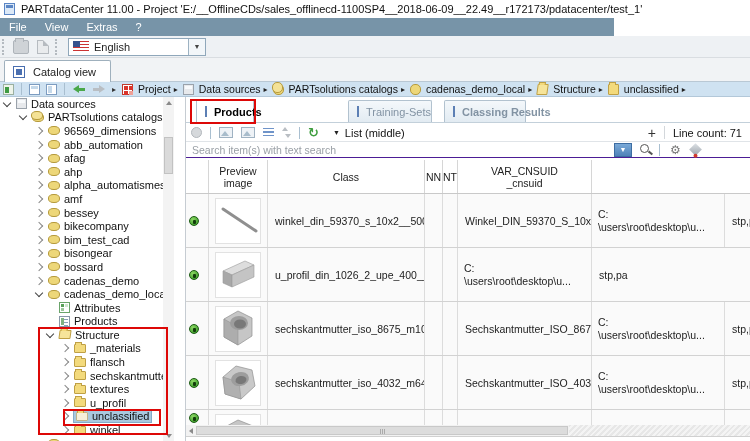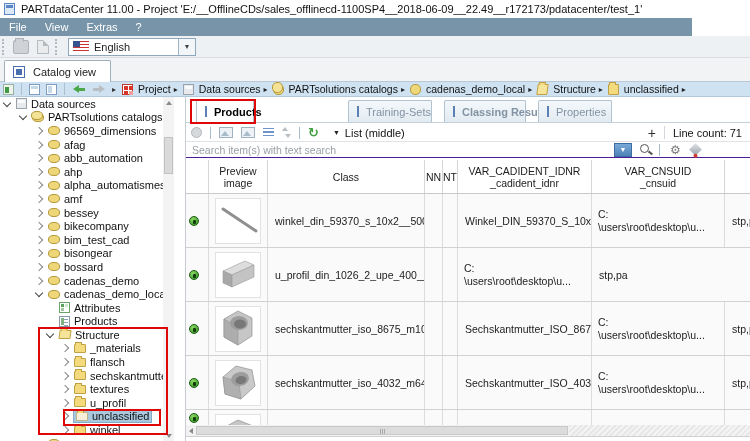--- a/index.html
+++ b/index.html
@@ -7,32 +7,32 @@
   body { font-family:"Liberation Sans","DejaVu Sans",sans-serif; font-size:11px; color:#222; background:#fff; position:relative; }
   #app { position:absolute; inset:0; background:#fff; }
 
   
   .titlebar { position:absolute; left:0; top:0; width:750px; height:18px; background:#fff; display:flex; align-items:center; }
   .app-icon { width:11px; height:12px; margin:0 6px 0 4px; border:1px solid #5b86c5; background:#dce9f7; position:relative; }
   .app-icon::before { content:""; position:absolute; left:1px; top:1px; right:1px; height:3px; background:#5b86c5; }
   .title-text { font-size:11px; color:#111; white-space:nowrap; }
 
   
-  .menubar { position:absolute; left:0; top:18px; width:692px; height:18px; background:#7794a8; display:flex; align-items:center; }
+  .menubar { position:absolute; left:0; top:18px; width:614px; height:18px; background:#7794a8; display:flex; align-items:center; }
   .menu-item { color:#fff; padding:0 9px; height:100%; display:flex; align-items:center; cursor:default; }
 
   
   .toolbar { position:absolute; left:0; top:36px; width:750px; height:22px; background:#eef1f4; border-bottom:1px solid #d9dde1; display:flex; align-items:center; }
   .grip { height:16px; border-left:2px dotted #b4bac0; margin:0 5px 0 2px; }
   .tb-ico { width:16px; height:14px; margin:0 4px; position:relative; }
   .ico-folder-gray { background:#cfd3d7; border:1px solid #aeb4ba; border-radius:2px; }
   .ico-folder-gray::before { content:""; position:absolute; left:1px; top:-3px; width:7px; height:3px; background:#cfd3d7; border:1px solid #aeb4ba; border-bottom:none; }
   .ico-page-gray { width:12px; background:#e9ebed; border:1px solid #b6bbc0; }
   .ico-page-gray::after { content:""; position:absolute; right:-1px; top:-1px; border:3px solid #eef1f4; border-left-color:#b6bbc0; border-bottom-color:#b6bbc0; }
-  .lang-combo { display:flex; align-items:center; height:18px; background:#fff; border:1px solid #8fa7ba; margin-left:6px; width:128px; }
+  .lang-combo { display:flex; align-items:center; height:18px; background:#fff; border:1px solid #8fa7ba; margin-left:6px; width:138px; }
   .flag { width:16px; height:11px; margin:0 5px 0 4px; background:repeating-linear-gradient(#c33 0 1.5px,#fff 1.5px 3px); position:relative; }
   .flag::before { content:""; position:absolute; left:0; top:0; width:7px; height:6px; background:#36538e; }
   .combo-text { flex:1; }
   .combo-btn { width:17px; height:16px; border-left:1px solid #9db2c2; display:flex; align-items:center; justify-content:center; color:#444; font-size:7px; background:#f2f6f9; }
 
   
   .tabbar { position:absolute; left:0; top:58px; width:750px; height:24px; background:#f1f3f5; border-bottom:1px solid #b9c8d4; }
   .view-tab { position:absolute; left:4px; top:2px; height:22px; background:#fff; border:1px solid #9fb0bd; border-bottom:none; border-radius:2px 2px 0 0; display:flex; align-items:center; padding:0 14px 0 8px; z-index:2; }
   .view-tab-label { font-weight:normal; margin-left:8px; }
   .sq-icon { width:12px; height:12px; border:1px solid #4a6fb0; background:#fff; position:relative; }
@@ -259,26 +259,26 @@
         <span class="tlabel">PARTsolutions catalogs</span>
       </div>
     <div class="titem lvl2">
         <span class="exp closed"></span>
         <span class="ticon small coin"></span>
         <span class="tlabel">96569_dimensions</span>
       </div>
     <div class="titem lvl2">
         <span class="exp closed"></span>
         <span class="ticon small coin"></span>
+        <span class="tlabel">abb_automation</span>
+      </div>
+    <div class="titem lvl2">
+        <span class="exp closed"></span>
+        <span class="ticon small coin"></span>
         <span class="tlabel">afag</span>
-      </div>
-    <div class="titem lvl2">
-        <span class="exp closed"></span>
-        <span class="ticon small coin"></span>
-        <span class="tlabel">abb_automation</span>
       </div>
     <div class="titem lvl2">
         <span class="exp closed"></span>
         <span class="ticon small coin"></span>
         <span class="tlabel">ahp</span>
       </div>
     <div class="titem lvl2">
         <span class="exp closed"></span>
         <span class="ticon small coin"></span>
         <span class="tlabel">alpha_automatismes</span>
@@ -399,24 +399,20 @@
           <span class="sq-icon"></span>
           <span class="ptab-label">Products</span>
         </div>
       <div class="ptab" style="left:162px; width:84px;">
           <span class="sq-icon"></span>
           <span class="ptab-label">Training-Sets</span>
         </div>
       <div class="ptab" style="left:258px; width:82px;font-weight:bold;">
           <span class="sq-icon"></span>
           <span class="ptab-label">Classing Results</span>
-        </div>
-      <div class="ptab" style="left:352px; width:74px;">
-          <span class="sq-icon"></span>
-          <span class="ptab-label">Properties</span>
         </div>
     </div>
 
     <div class="ptoolbar">
       <span class="pt-ico ico-circle"></span>
       <span class="vsep"></span>
       <span class="pt-ico ico-img"></span>
       <span class="pt-ico ico-img"></span>
       <span class="pt-ico ico-list"></span>
       <span class="pt-ico ico-sort"></span>
@@ -449,24 +445,20 @@
         <div class="th">
             <span>Class</span>
           </div>
         <div class="th">
             <span>NN</span>
           </div>
         <div class="th">
             <span>NT</span>
           </div>
         <div class="th">
-            <span>VAR_CADIDENT_IDNR</span>
-            <span>_cadident_idnr</span>
-          </div>
-        <div class="th">
             <span>VAR_CNSUID</span>
             <span>_cnsuid</span>
           </div>
         <div class="th" style="border-right:none;"></div>
       </div>
 
       <div class="trow tbody-row">
         <div class="td lockcell">
             <span class="lock"></span>
           </div>

